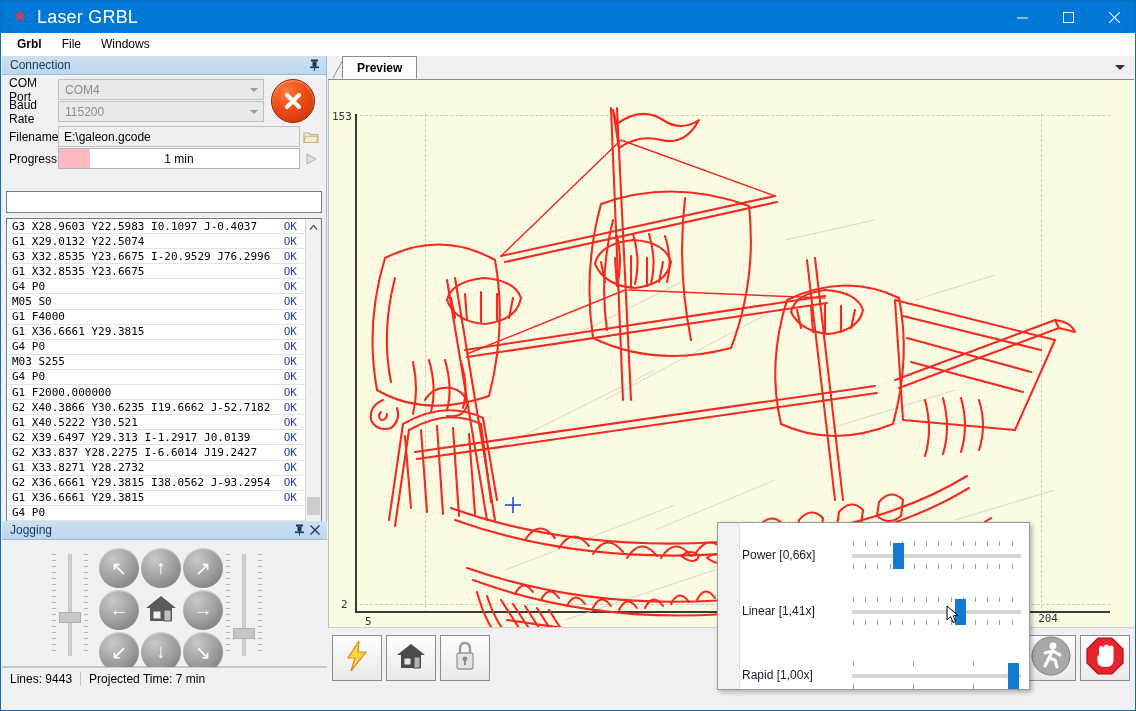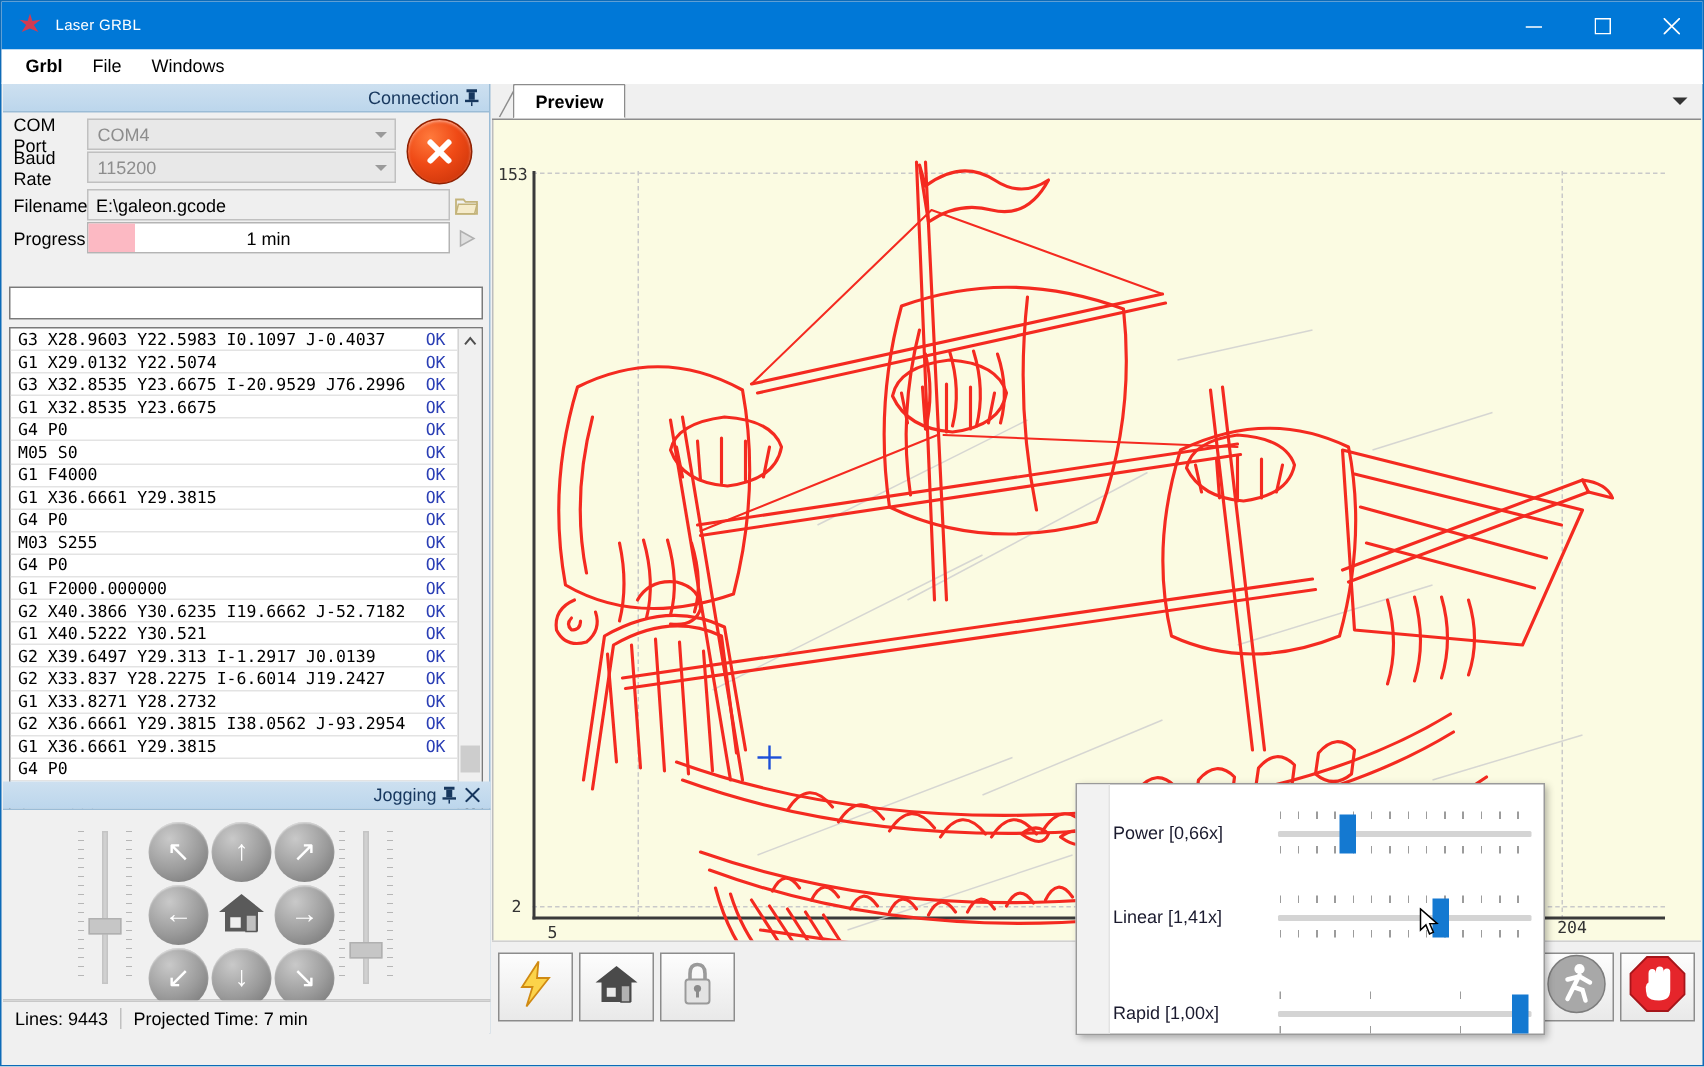--- a/index.html
+++ b/index.html
@@ -22,21 +22,21 @@
   .titlebar {
     position: absolute; left: 0; top: 0; width: 1136px; height: 32px;
     background: #0078d7;
     display: flex; align-items: center;
   }
   .title-icon {
     margin-left: 10px; margin-right: 8px;
     width: 18px; height: 18px; position: relative;
   }
   .title-text {
-    color: #ffffff; font-size: 10px; letter-spacing: .2px;
+    color: #ffffff; font-size: 18px; letter-spacing: .2px;
   }
   .win-buttons { margin-left: auto; display: flex; height: 32px; }
   .win-btn {
     width: 46px; height: 32px;
     display: flex; align-items: center; justify-content: center;
     color: #fff; font-size: 13px;
   }
 
   
   .menubar {
@@ -53,21 +53,21 @@
     position: absolute; left: 1px; top: 55px; width: 325px; height: 633px;
     background: #f0f0f0;
     border-right: 1px solid #9bbcd6;
   }
   .panel-caption {
     height: 19px;
     background: linear-gradient(to bottom, #cde0f0 0%, #bcd6ec 100%);
     border-bottom: 1px solid #9bbcd6;
     display: flex; align-items: center;
     padding: 0 4px 0 8px;
-    font-size: 12px; color: #17375e; text-align: right;
+    font-size: 12px; color: #17375e;
   }
   .panel-caption .cap-title { flex: 1; }
   .cap-btn { width: 16px; height: 16px; display:flex; align-items:center; justify-content:center; font-size: 12px; color:#17375e; }
 
   
   .conn-body { position: relative; padding: 4px 4px 0 4px; height: 112px; }
   .field-row { display: flex; align-items: center; height: 21px; margin-bottom: 1px; }
   .field-label { width: 52px; font-size: 12px; color: #000; padding-left: 3px; }
   .combo {
     flex: 1; height: 21px; background: #e8e8e8; border: 1px solid #c0c0c0;

